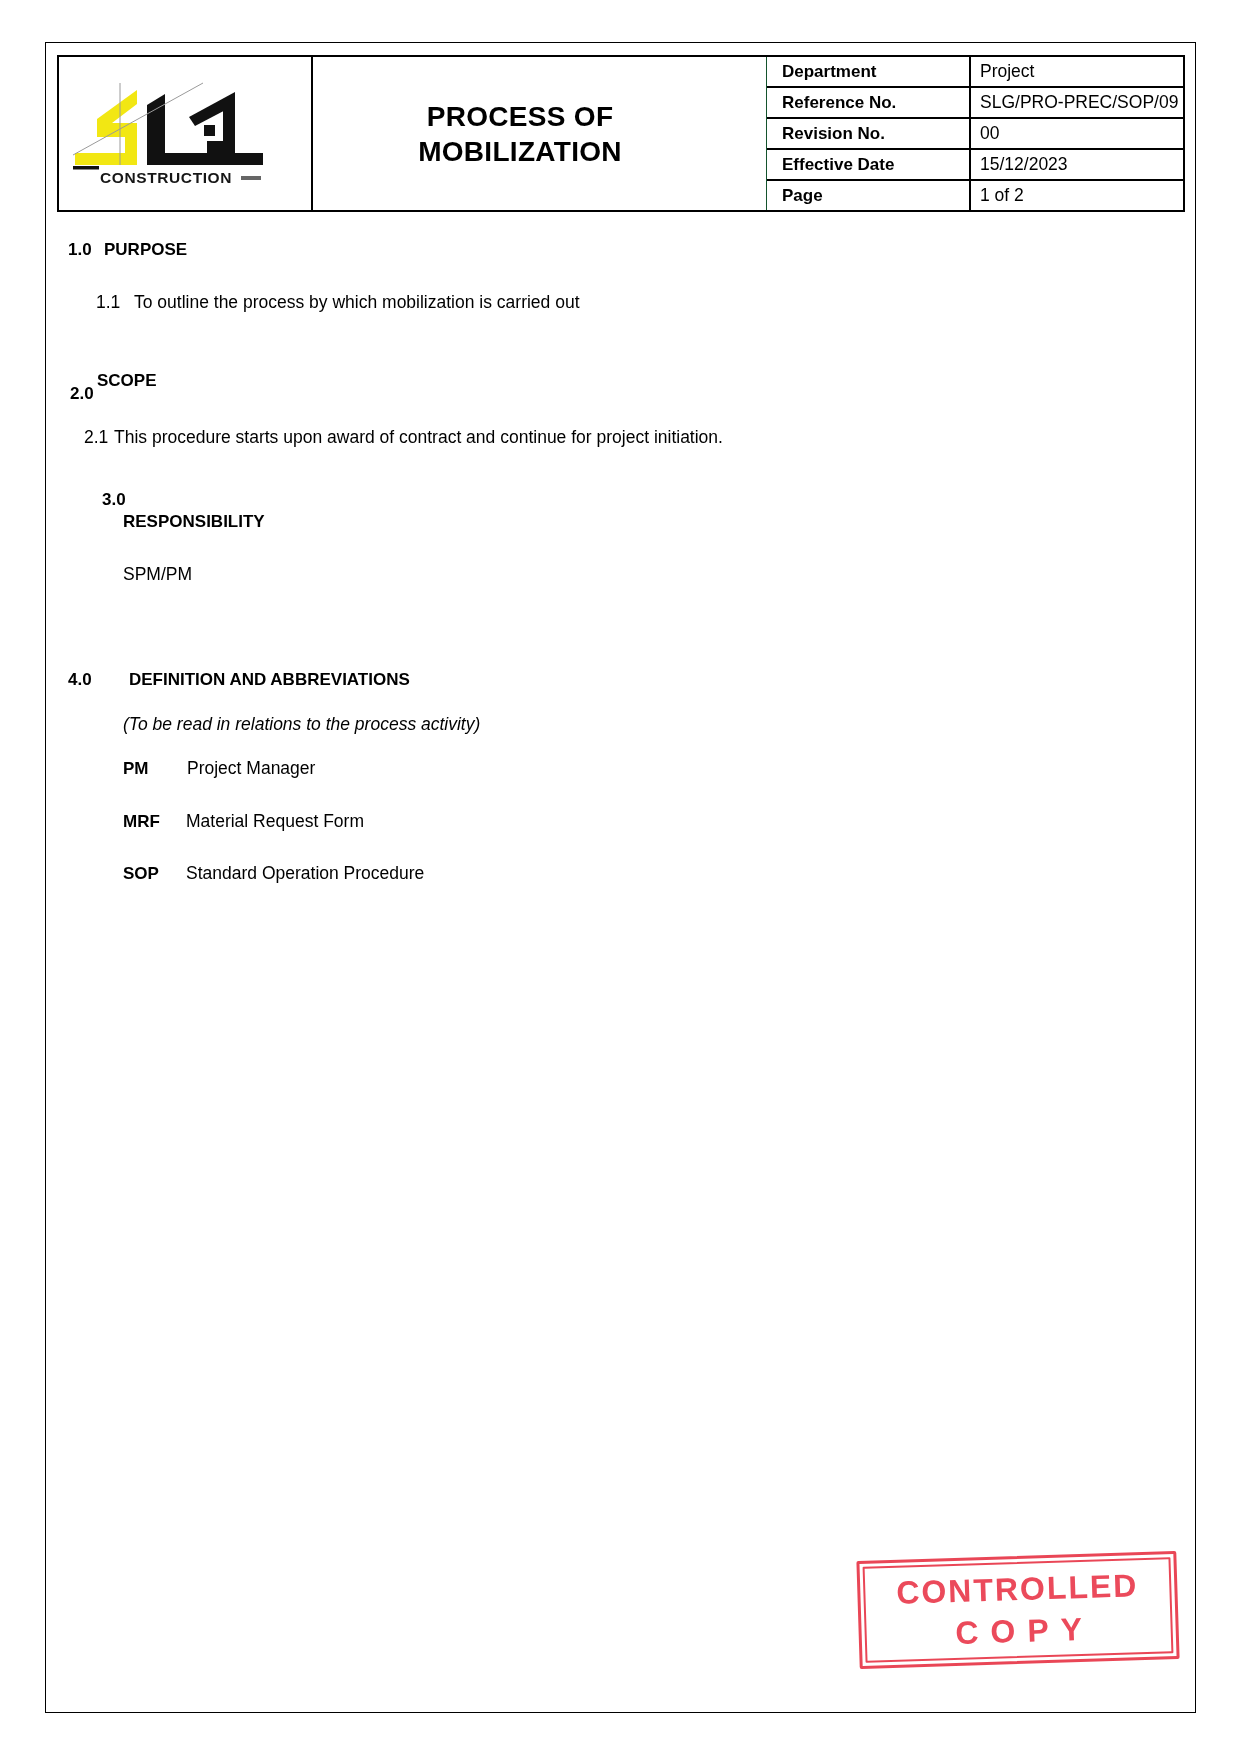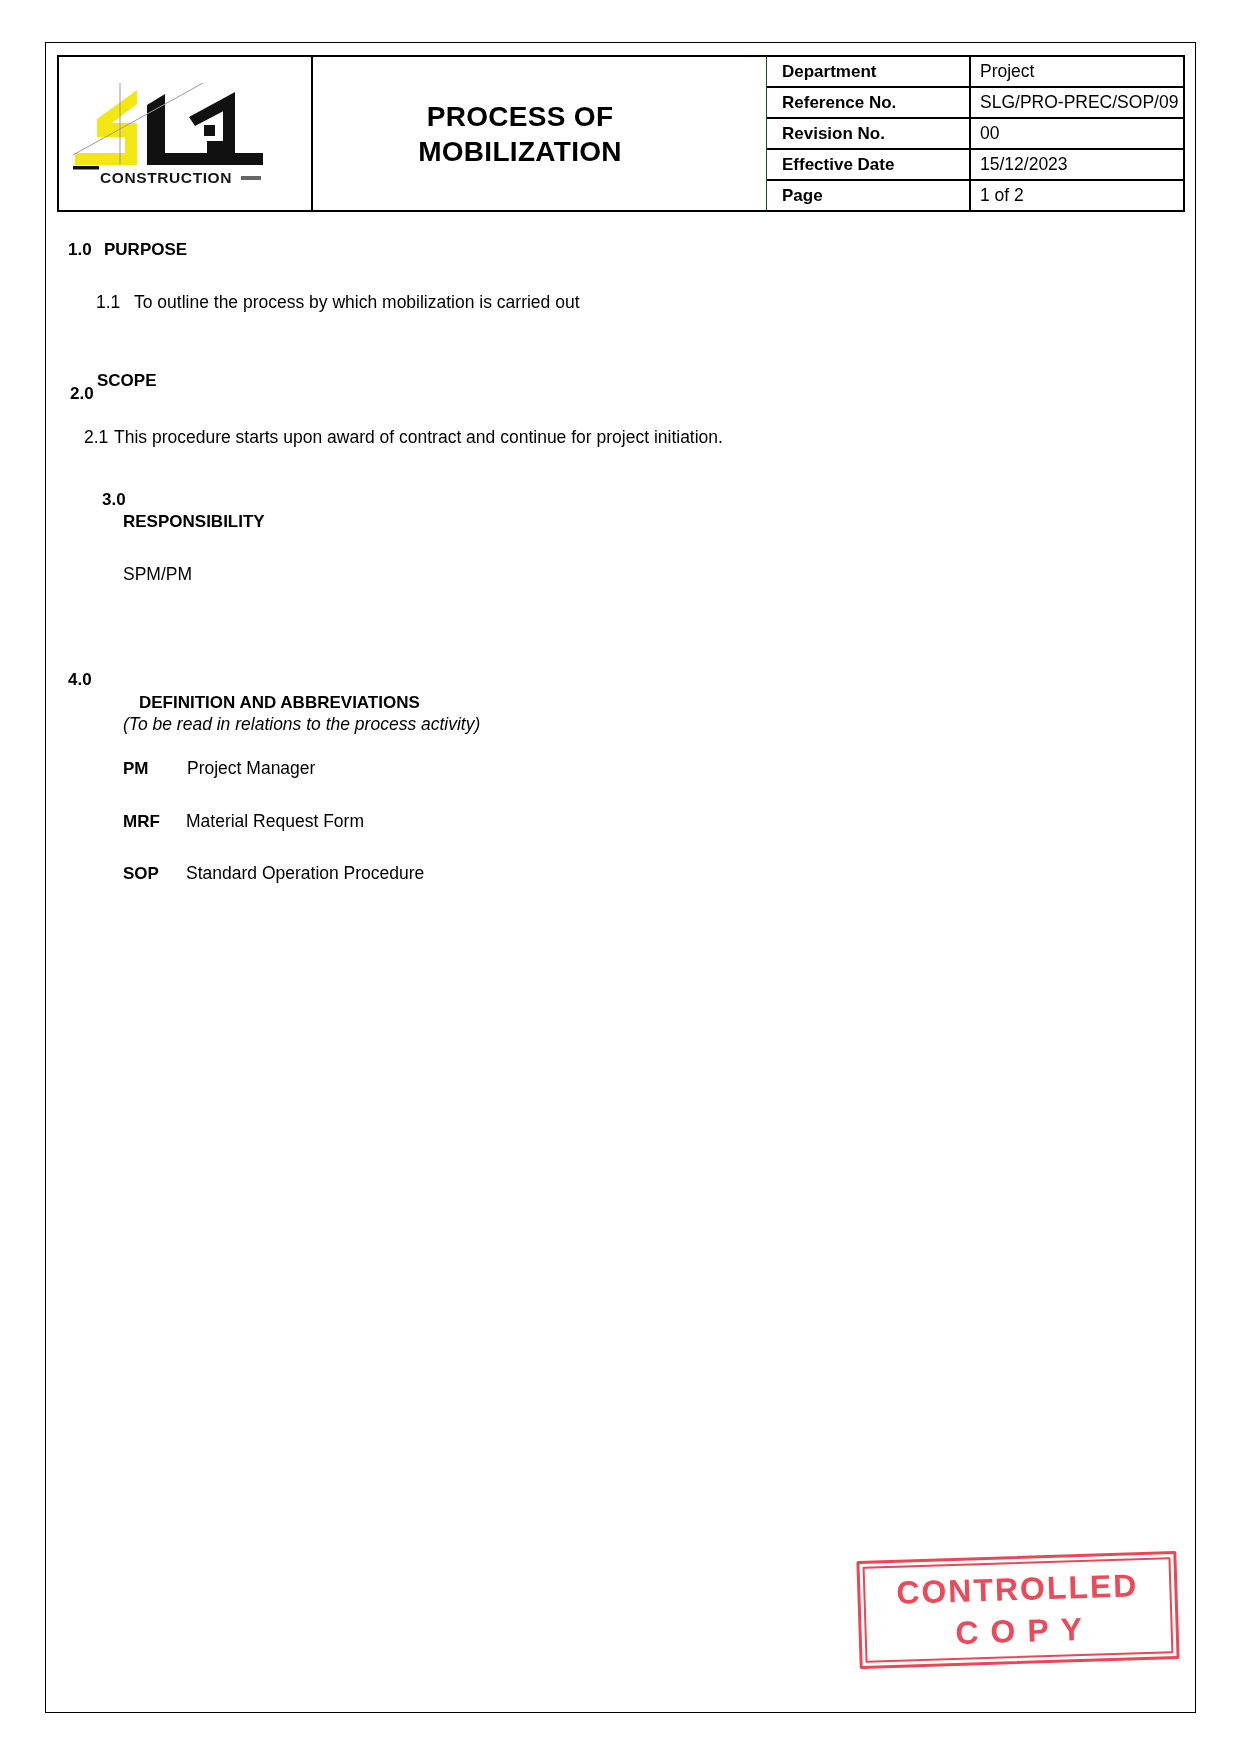--- a/index.html
+++ b/index.html
@@ -101,21 +101,21 @@
   <div class="run b" style="left:70px;top:382px;">2.0</div>
   <div class="run b" style="left:97px;top:369px;">SCOPE</div>
   <div class="run" style="left:84px;top:426px;">2.1</div>
   <div class="run" style="left:114px;top:426px;">This procedure starts upon award of contract and continue for project initiation.</div>
 
   <div class="run b" style="left:70px;top:488px;margin-left:32px;">3.0</div>
   <div class="run b" style="left:123px;top:510px;">RESPONSIBILITY</div>
   <div class="run" style="left:123px;top:563px;">SPM/PM</div>
 
   <div class="run b" style="left:68px;top:668px;">4.0</div>
-  <div class="run b" style="left:139px;top:668px;margin-top:23px;">DEFINITION AND ABBREVIATIONS</div>
+  <div class="run b" style="left:129px;top:668px;">DEFINITION AND ABBREVIATIONS</div>
   <div class="run i" style="left:123px;top:713px;">(To be read in relations to the process activity)</div>
 
   <div class="run b" style="left:123px;top:757px;">PM</div>
   <div class="run" style="left:187px;top:757px;">Project Manager</div>
 
   <div class="run b" style="left:123px;top:810px;">MRF</div>
   <div class="run" style="left:186px;top:810px;">Material Request Form</div>
 
   <div class="run b" style="left:123px;top:862px;">SOP</div>
   <div class="run" style="left:186px;top:862px;">Standard Operation Procedure</div>

